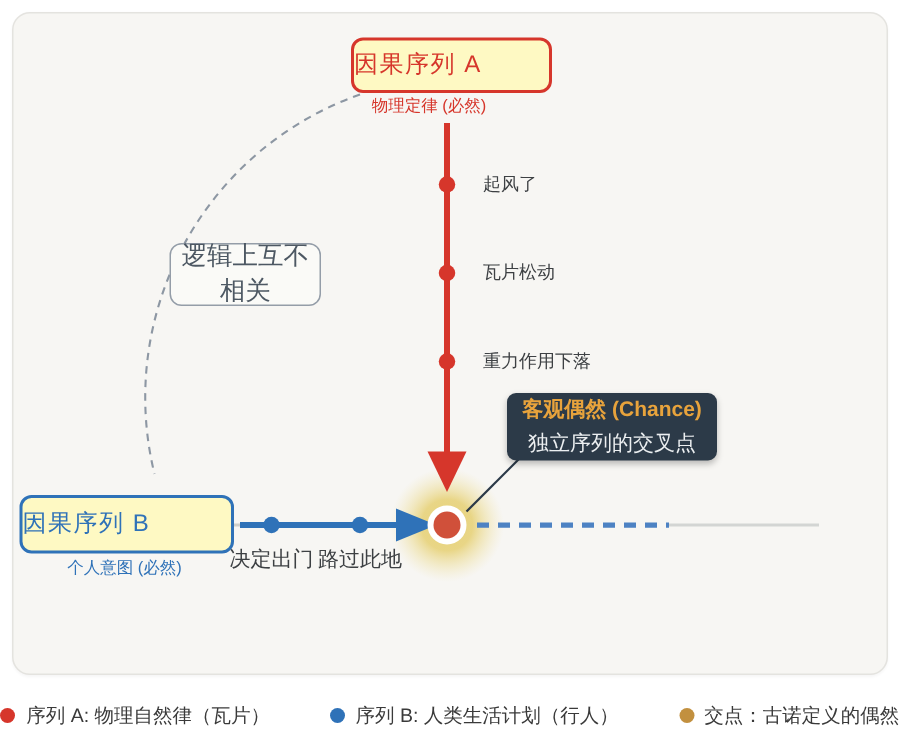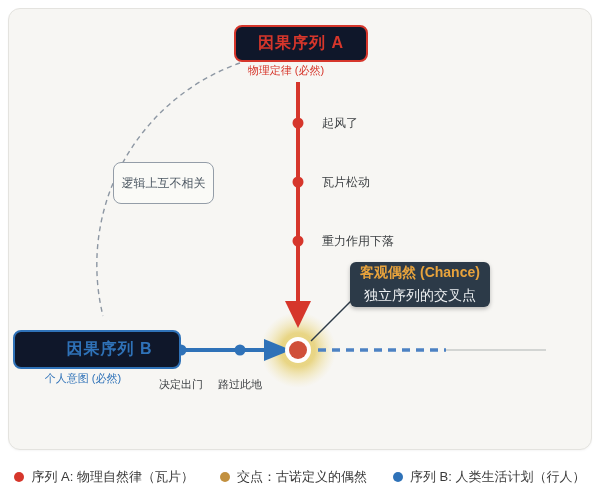--- a/index.html
+++ b/index.html
@@ -3,45 +3,45 @@
 <meta charset="utf-8">
 <style>
   html,body{margin:0;padding:0;background:#ffffff;}
   body{width:600px;height:498px;overflow:hidden;
        font-family:"Liberation Sans","DejaVu Sans",sans-serif;}
   .stage{position:relative;width:600px;height:498px;}
   .card{position:absolute;left:8px;top:8px;width:582px;height:440px;
         background:#f7f6f3;border:1px solid #e4e3df;border-radius:12px;
         box-shadow:0 1px 2px rgba(0,0,0,0.04);}
   .layer{position:absolute;left:0;top:0;}
-  .box{position:absolute;background:#0f172a;border-radius:8px;
-       display:flex;align-items:center;justify-content:center;
-       font-weight:bold;font-size:16px;letter-spacing:1px;}
+  .box{position:absolute;background:#fef9c3;border-radius:8px;
+       display:flex;align-items:center;
+       font-weight:normal;font-size:16px;letter-spacing:1px;}
   .box-a{left:234px;top:25px;width:130px;height:33px;
          border:2px solid #d6362b;color:#d6362b;}
   .box-b{left:13px;top:330px;width:139px;height:35px;
-         border:2px solid #2f72b8;color:#2f72b8;padding-left:25px;}
+         border:2px solid #2f72b8;color:#2f72b8;}
   .sub{position:absolute;font-size:11px;white-space:nowrap;}
   .sub-a{left:286px;top:63px;transform:translateX(-50%);color:#d6362b;}
   .sub-b{left:83px;top:371px;transform:translateX(-50%);color:#2f72b8;}
   .nolink{position:absolute;left:113px;top:162px;width:99px;height:40px;
           background:#fafaf7;border:1.5px solid #949da8;border-radius:8px;
           display:flex;flex-direction:row;align-items:center;justify-content:center;
-          color:#4d5863;font-size:12px;line-height:1.35;text-align:center;}
+          color:#4d5863;font-size:17px;line-height:1.35;text-align:center;}
   .step-a{position:absolute;left:322px;transform:translateY(-50%);
           font-size:12px;color:#3d4043;white-space:nowrap;}
-  .step-b{position:absolute;top:377px;transform:translateX(-50%);
-          font-size:11px;color:#3d4043;white-space:nowrap;}
-  .chance{position:absolute;left:350px;top:262px;width:140px;height:45px;
+  .step-b{position:absolute;top:364px;transform:translateX(-50%);
+          font-size:14px;color:#3d4043;white-space:nowrap;}
+  .chance{position:absolute;left:338px;top:262px;width:140px;height:45px;
           background:#2c3a48;border-radius:6px;box-shadow:0 2px 4px rgba(0,0,0,0.25);
           display:flex;flex-direction:column;align-items:center;justify-content:center;gap:5px;}
   .chance-title{color:#e8a33c;font-weight:bold;font-size:14px;white-space:nowrap;}
   .chance-sub{color:#eceff1;font-size:14px;white-space:nowrap;}
   .legend{position:absolute;left:0;top:468px;width:600px;
-          display:flex;justify-content:center;gap:26px;font-size:13px;color:#3a3a3a;}
+          display:flex;justify-content:center;gap:40px;font-size:13px;color:#3a3a3a;}
   .legend-item{display:flex;align-items:center;gap:7px;white-space:nowrap;}
   .dot{width:10px;height:10px;border-radius:50%;flex:0 0 auto;}
   .dot-red{background:#d6362b;}
   .dot-blue{background:#2f72b8;}
   .dot-gold{background:#c2903f;}
 </style>
 </head>
 <body>
 
 <div class="stage">
@@ -107,21 +107,21 @@
     <div class="chance-title">客观偶然 (Chance)</div>
     <div class="chance-sub">独立序列的交叉点</div>
   </div>
 
   <div class="legend">
     <div class="legend-item">
       <span class="dot dot-red"></span>
       <span>序列 A: 物理自然律（瓦片）</span>
     </div>
     <div class="legend-item">
+      <span class="dot dot-blue"></span>
+      <span>序列 B: 人类生活计划（行人）</span>
+    </div>
+    <div class="legend-item">
       <span class="dot dot-gold"></span>
       <span>交点：古诺定义的偶然</span>
-    </div>
-    <div class="legend-item">
-      <span class="dot dot-blue"></span>
-      <span>序列 B: 人类生活计划（行人）</span>
     </div>
   </div>
 </div>
 
 </body></html>

